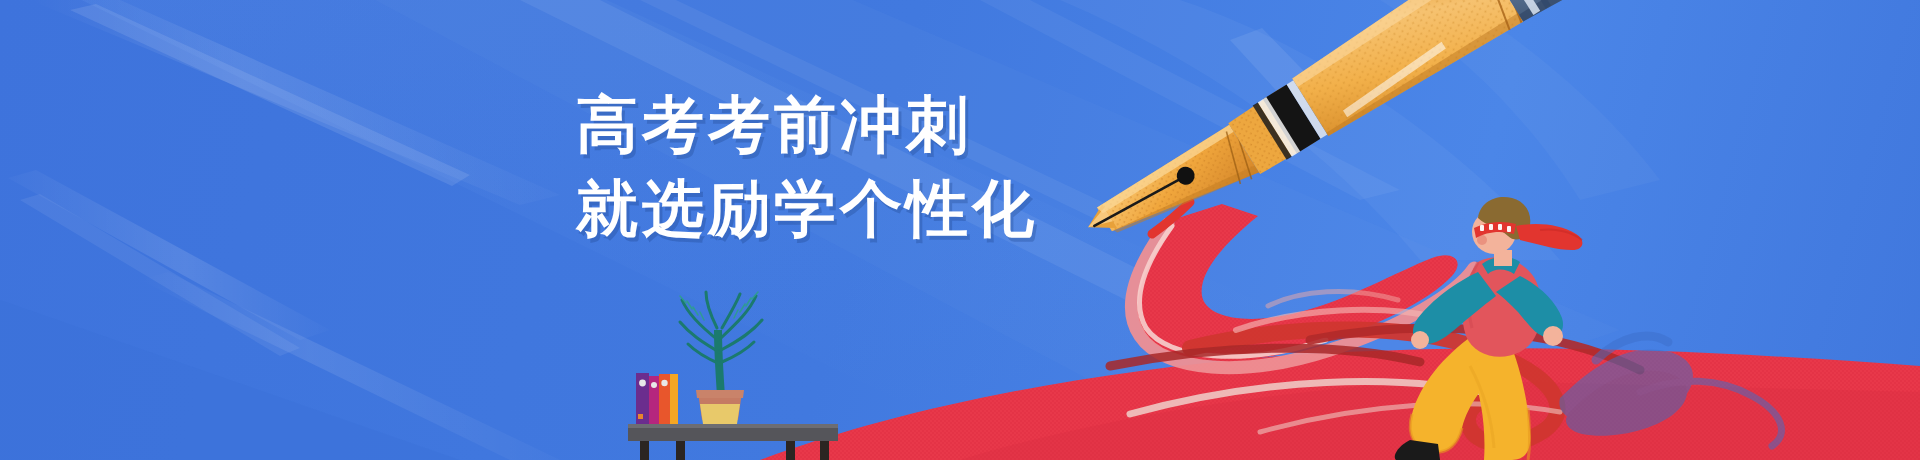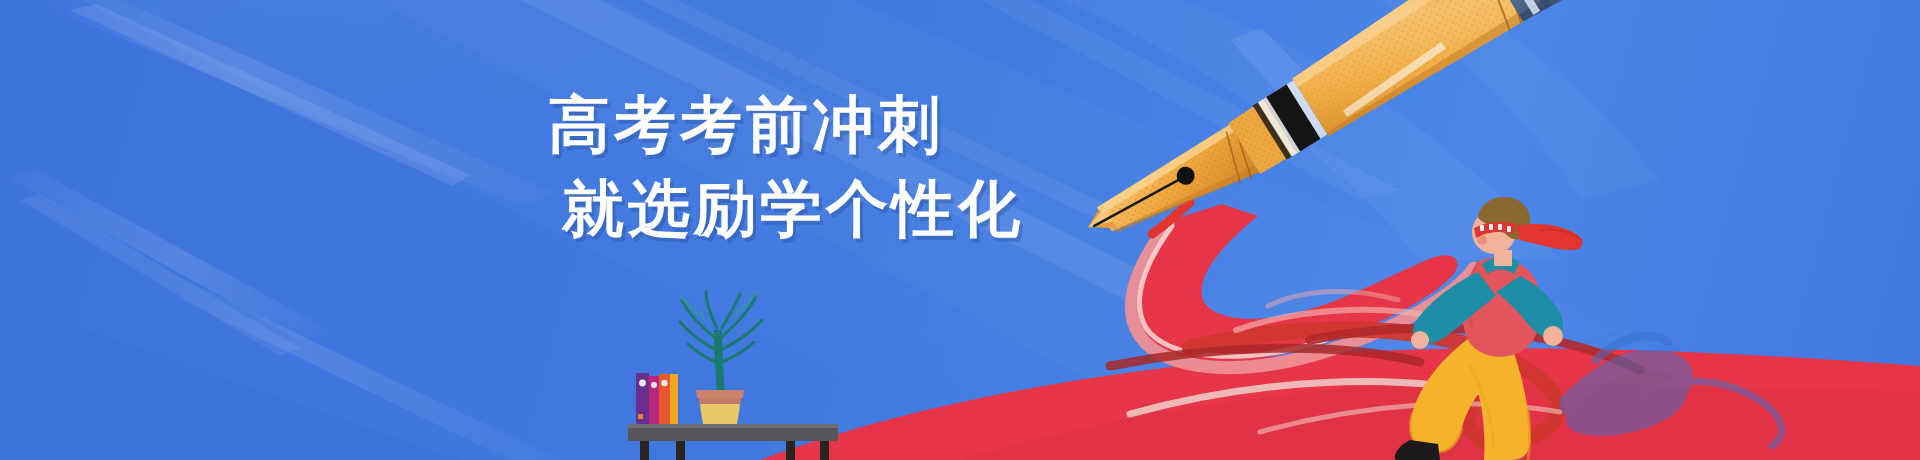--- a/index.html
+++ b/index.html
@@ -30,39 +30,38 @@
     position: absolute;
     inset: 0;
     width: 100%;
     height: 100%;
     display: block;
   }
 
   
   .headline {
     position: absolute;
-    left: 548px;
+    left: 576px;
     top: 86px;
     width: 700px;
     z-index: 30;
     pointer-events: none;
   }
   .headline-line {
     color: #ffffff;
     font-size: 62px;
     line-height: 78px;
     font-weight: 700;
     letter-spacing: 4px;
     white-space: nowrap;
     text-shadow: 3px 4px 0 rgba(24, 62, 130, 0.28);
     font-family: "DejaVu Sans", "Liberation Sans", sans-serif;
   }
   .headline-line.line2 {
     margin-top: 6px;
-    margin-left: 14px;
   }
 
   
   .layer {
     position: absolute;
     inset: 0;
     width: 100%;
     height: 100%;
     display: block;
   }

